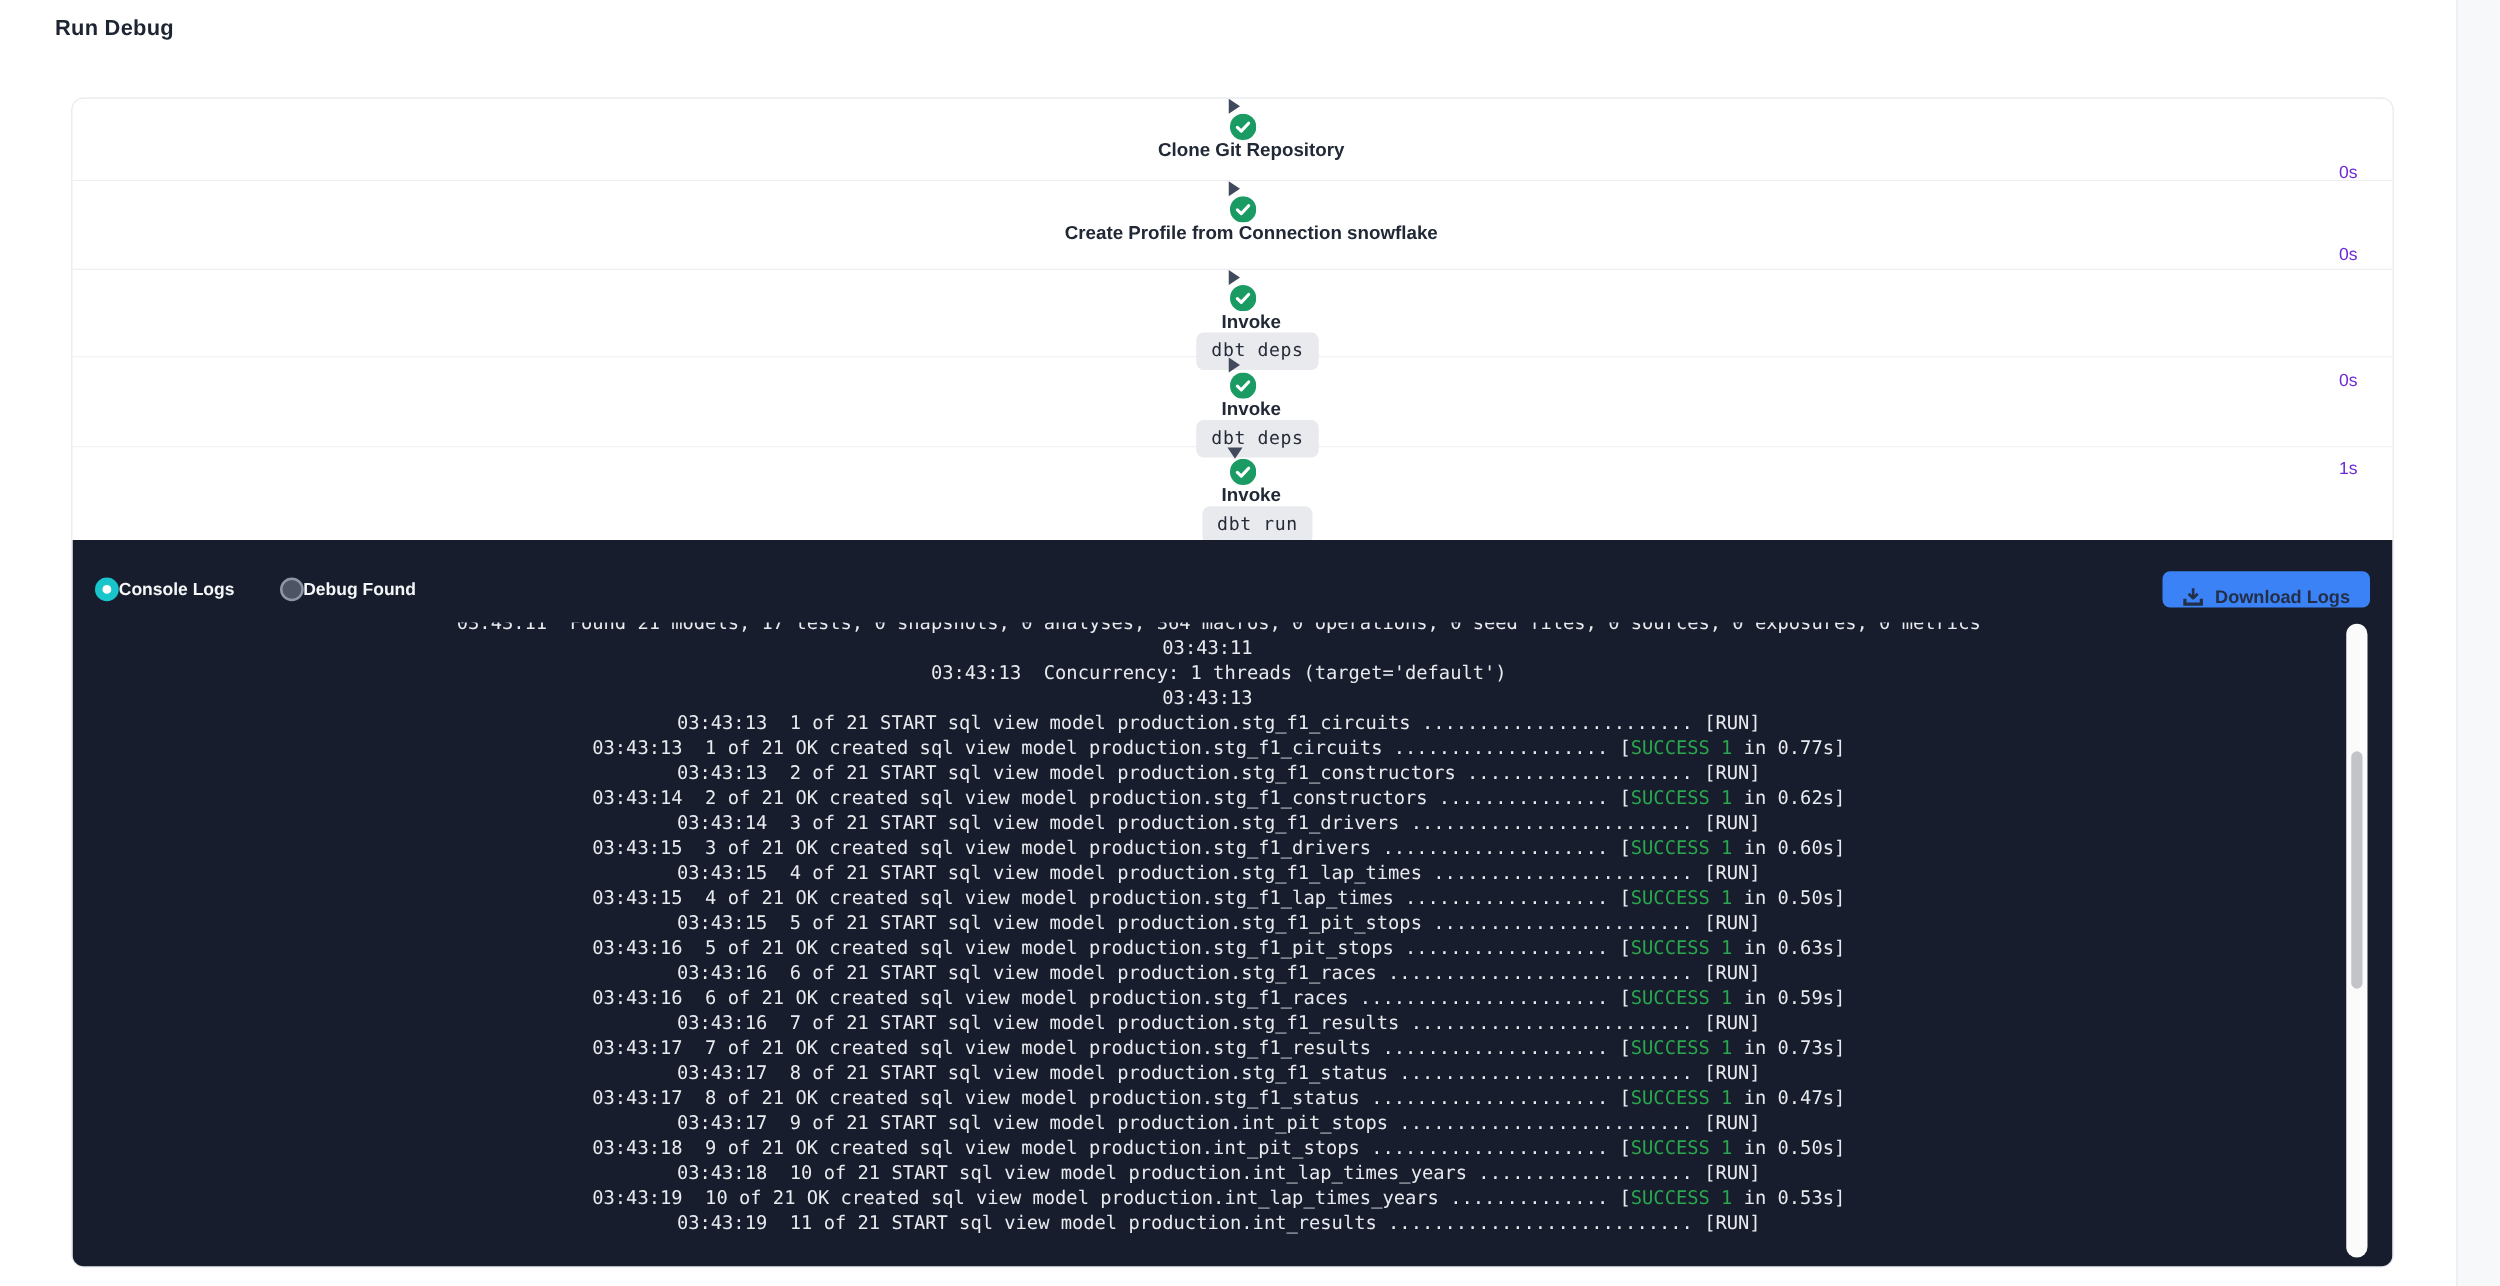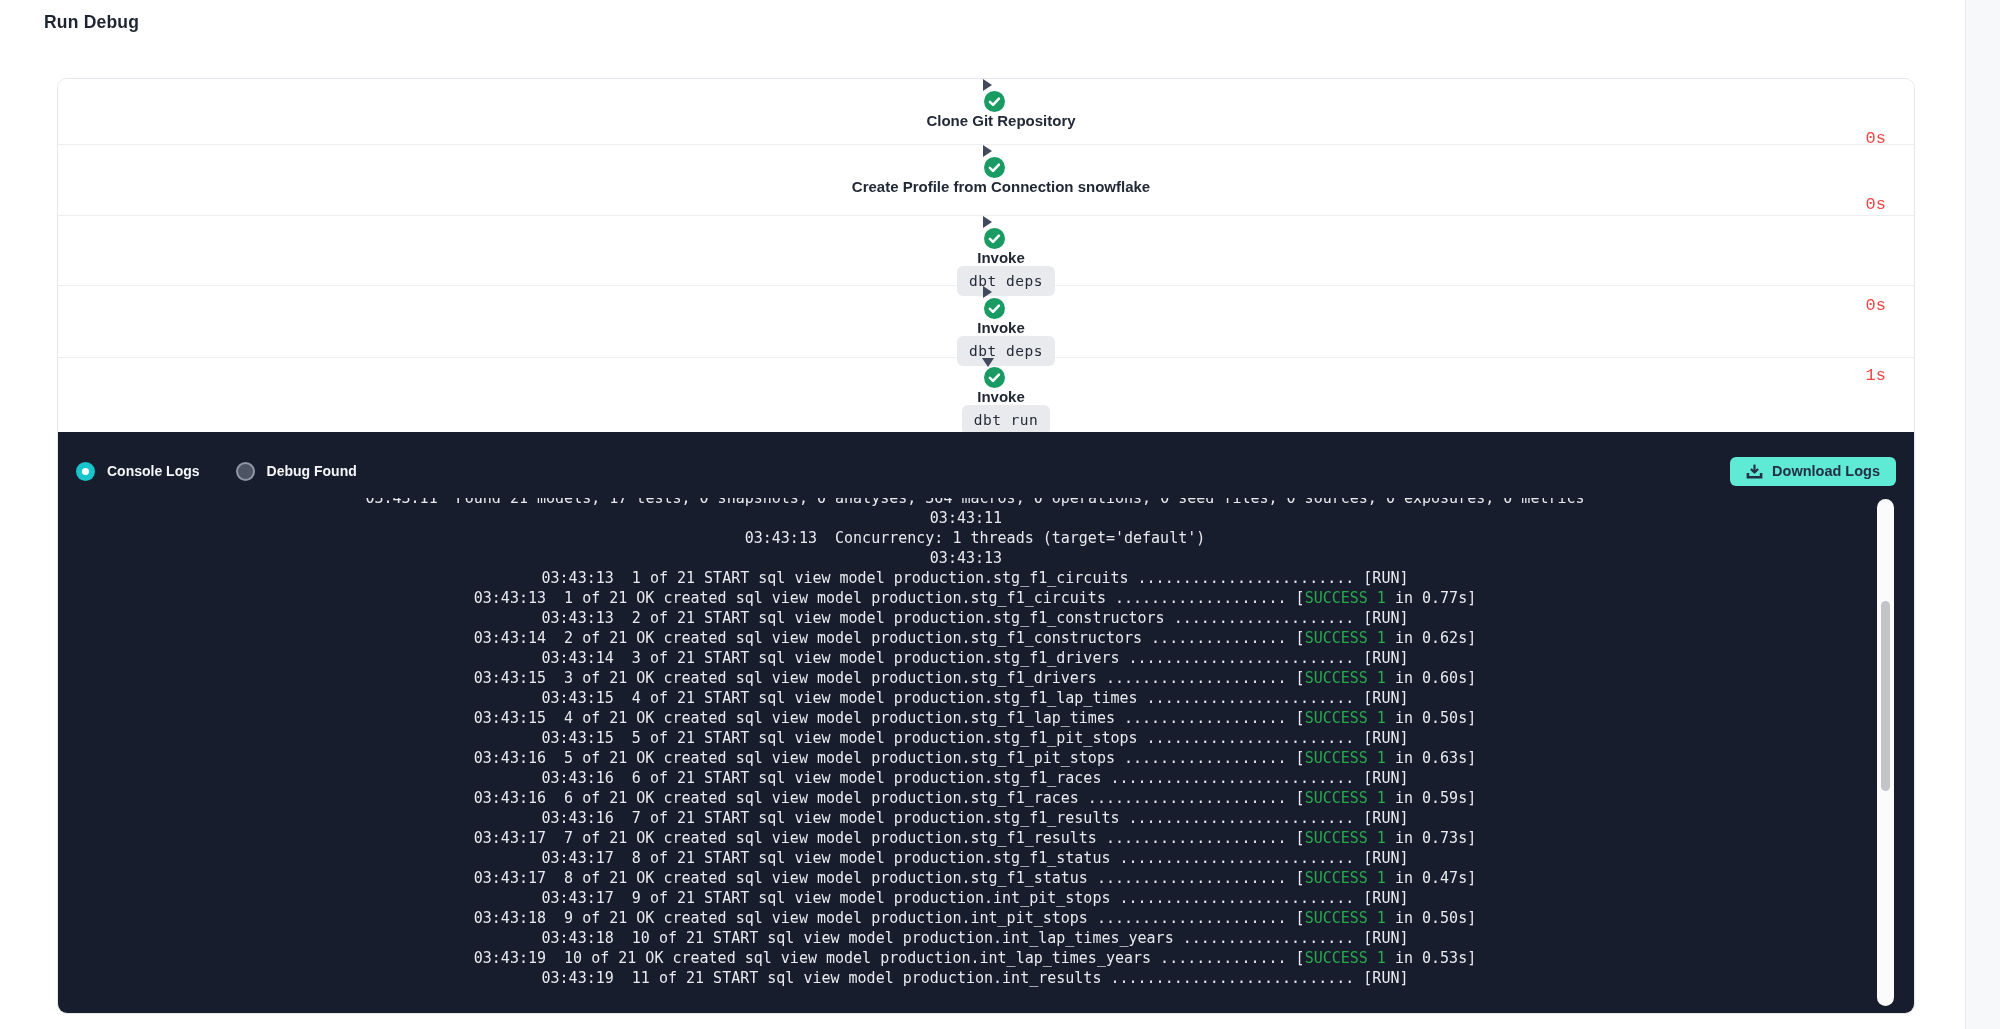--- a/index.html
+++ b/index.html
@@ -24,37 +24,37 @@
                    border-width:6px 0 6px 9px;
                    border-color:transparent transparent transparent #414a5c; }
   .tri-expanded { width:0; height:0; border-style:solid;
                   border-width:9px 6.5px 0 6.5px;
                   border-color:#414a5c transparent transparent transparent; }
   .check { width:21px; height:21px; margin-right:13px; flex:none; }
   .step-label { font-size:15px; font-weight:700; color:#212936; }
   .badge { font-family:"DejaVu Sans Mono", monospace; font-size:14.5px; color:#252b38;
            background:#e9eaee; border-radius:6px; padding:0 12px; height:30px;
            line-height:30px; margin-left:10px; letter-spacing:.5px;text-align:right; }
-  .dur { margin-left:auto; padding-right:28px; font-size:17px; color:#ef4444;font-family:Liberation Mono, monospace; }
+  .dur { margin-left:auto; padding-right:28px; font-size:14px; color:#6d28d9; }
 
   
   .panel { position:relative; width:100%; height:583px; background:#171d2d; }
 
   .panel-header { position:absolute; left:18px; right:18px; top:18px; height:42px;
                   display:flex; align-items:center; justify-content:space-between; }
   .radios { display:flex; align-items:center; gap:36px; }
-  .radio-item { display:flex; align-items:center; gap:12px; cursor:pointer; }
+  .radio-item { display:flex; align-items:center; cursor:pointer; }
   .radio-outer { width:19px; height:19px; border-radius:50%; flex:none; position:relative; }
   .radio-outer.sel { background:#18c5cb; }
   .radio-outer.sel .radio-dot { position:absolute; left:6px; top:6px; width:7px; height:7px;
                                 border-radius:50%; background:#ffffff; }
   .radio-outer.unsel { background:#4d5564; border:2px solid #8f96a3; }
   .radio-label { font-size:14px; font-weight:700; color:#f5f6f8; }
 
-  .dl-btn { display:flex; align-items:center; gap:9px; background:#5eead4; border:none;
+  .dl-btn { display:flex; align-items:flex-end; gap:9px; background:#3b82f6; border:none;
             border-radius:6px; height:29px; padding:0 16px; cursor:pointer;
             font-family:"Liberation Sans", sans-serif;
             font-size:14.5px; font-weight:700; color:#232e47; }
 
   .log-viewport { position:absolute; left:18px; right:40px; top:66px; bottom:10px;
                   overflow:hidden;text-align:center; }
   .log-content { margin-top:-10px; font-family:"DejaVu Sans Mono", monospace;
                  font-size:15px; line-height:20px; color:#e8eaee; white-space:pre; }
   .log-line { height:20px; }
   .ok-green { color:#2aa84e; }

